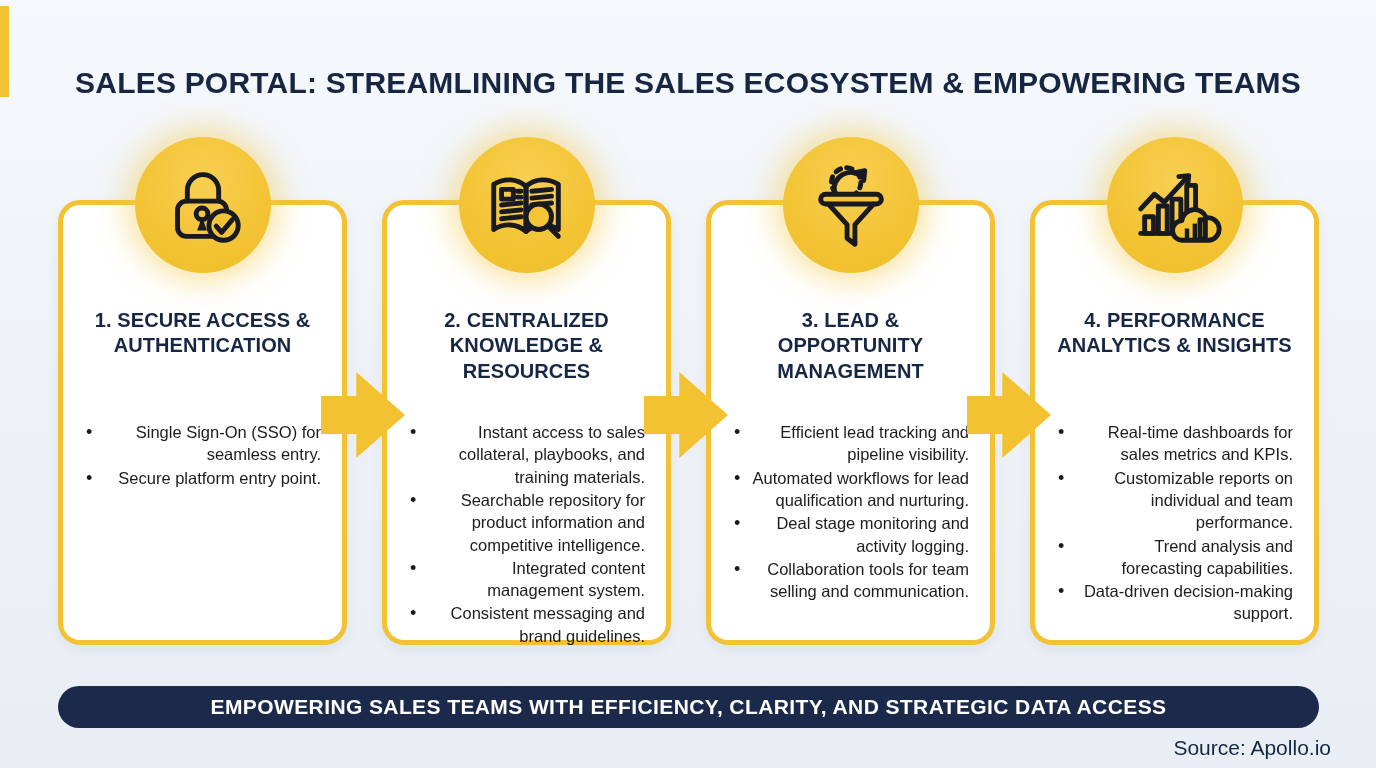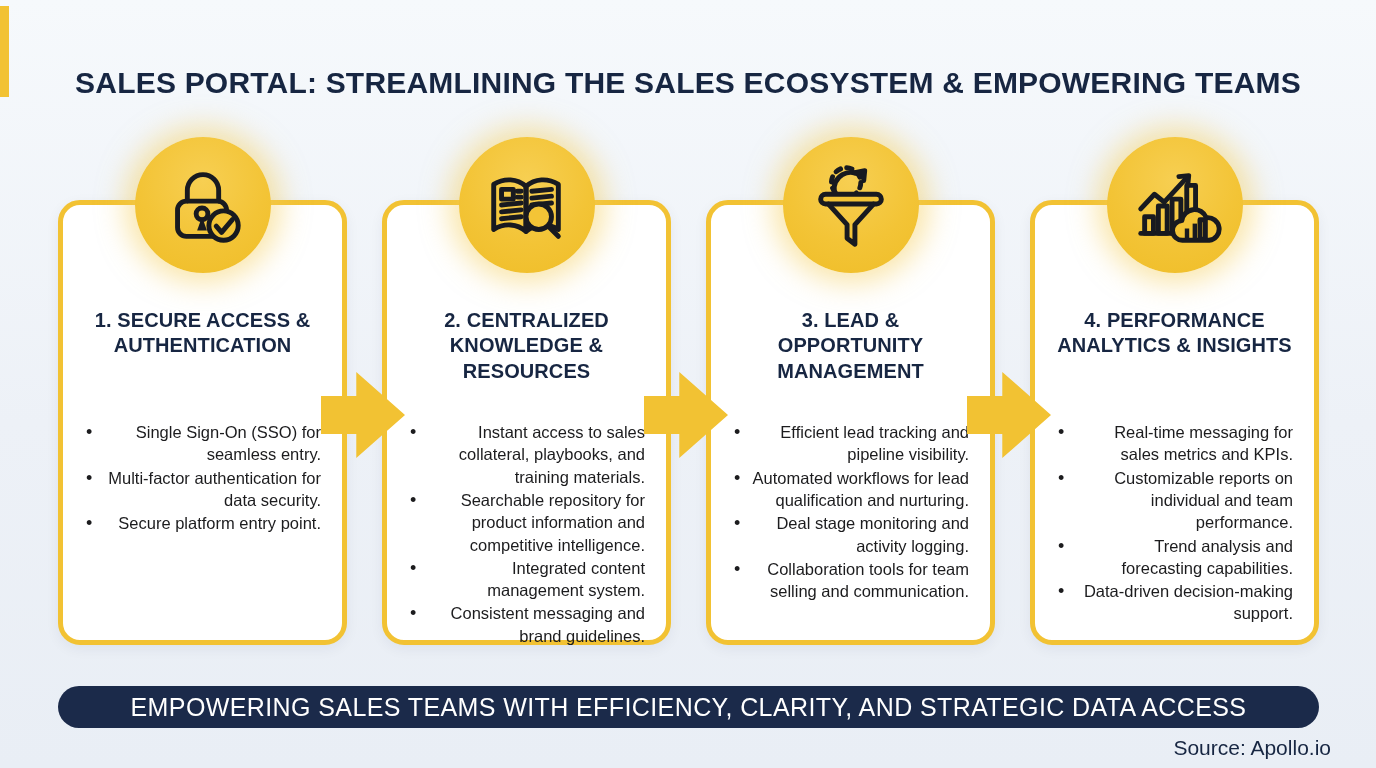--- a/index.html
+++ b/index.html
@@ -29,21 +29,21 @@
               line-height:1.28;letter-spacing:.1px;}
   .bullets{margin:0;padding:0 0 0 18px;list-style:none;color:#1c1c1e;
            font-size:16.5px;line-height:1.35;text-align:right;}
   .bullets li{position:relative;margin:0 0 1px 0;}
   .bullets li::before{content:"\2022";position:absolute;left:-16px;top:-1px;font-size:18px;}
   .flow-arrow{position:absolute;width:84px;height:86px;background:#F2C233;z-index:3;
               clip-path:polygon(0 28%,42% 28%,42% 0,100% 50%,42% 100%,42% 72%,0 72%);}
   .arrow-1{left:321px;top:372px;} .arrow-2{left:644px;top:372px;} .arrow-3{left:967px;top:372px;}
   .banner{position:absolute;left:58px;top:686px;width:1261px;height:42px;
           background:#1B2A4A;border-radius:21px;display:flex;align-items:center;
-          justify-content:center;color:#ffffff;font-size:25px;font-weight:400;
+          justify-content:center;color:#ffffff;font-size:21px;font-weight:700;
           letter-spacing:.4px;box-sizing:border-box;font-stretch:condensed;}
   .source{position:absolute;right:45px;top:736px;font-size:21px;color:#172642;}
 </style>
 </head>
 <body>
 
 <div class="stage">
 
   <div class="accent-bar"></div>
 
@@ -58,21 +58,20 @@
           <rect class="ic" x="22" y="44" width="50" height="36" rx="9"></rect>
           <circle class="ic" cx="47" cy="57" r="6" stroke-width="4.5"></circle>
           <path class="ic-fill" d="M47 60 L42 74 h10 Z"></path>
           <circle class="ic-mask" cx="69" cy="69" r="15"></circle>
           <path class="ic" d="M61.5 69.5 l5.5 6.5 l11 -13"></path>
         </svg>
       </div>
       <h2 class="card-title">1. SECURE ACCESS &amp; AUTHENTICATION</h2>
       <ul class="bullets">
           <li>Single Sign-On (SSO) for seamless entry.</li>
-          <li>Multi-factor authentication for data security.</li>
           <li>Secure platform entry point.</li>
         </ul>
     </section>
 
     <section class="card">
       <div class="icon-circle">
         <svg viewBox="0 0 96 96">
           <path class="ic" d="M14 27 C25 20 38 21 47 29 V75 C38 67 25 66 14 73 Z"></path>
           <path class="ic" d="M80 27 C69 20 56 21 47 29 V75 C56 67 69 66 80 73 Z"></path>
           <rect class="ic" x="22" y="32" width="12" height="10" stroke-width="4"></rect>
@@ -122,21 +121,21 @@
           <path class="ic" d="M13 52 L27 37 L37 45 L61 19"></path>
           <path class="ic" d="M62 18 l-10 1 M62 18 l-1 10"></path>
           <path class="ic-mask" d="M56 84 a10 10 0 0 1 -1 -20 a13 13 0 0 1 25 -3 a10 10 0 0 1 3 23 Z"></path>
           <rect class="ic-fill" x="58" y="72" width="4.5" height="11"></rect>
           <rect class="ic-fill" x="66" y="67" width="4.5" height="16"></rect>
           <rect class="ic" x="73.5" y="63" width="5.5" height="20" stroke-width="3.5"></rect>
         </svg>
       </div>
       <h2 class="card-title">4. PERFORMANCE ANALYTICS &amp; INSIGHTS</h2>
       <ul class="bullets">
-          <li>Real-time messaging for sales metrics and KPIs.</li>
+          <li>Real-time dashboards for sales metrics and KPIs.</li>
           <li>Customizable reports on individual and team performance.</li>
           <li>Trend analysis and forecasting capabilities.</li>
           <li>Data-driven decision-making support.</li>
         </ul>
     </section>
 
   </div>
 
   <div class="flow-arrow arrow-1"></div>
   <div class="flow-arrow arrow-2"></div>

